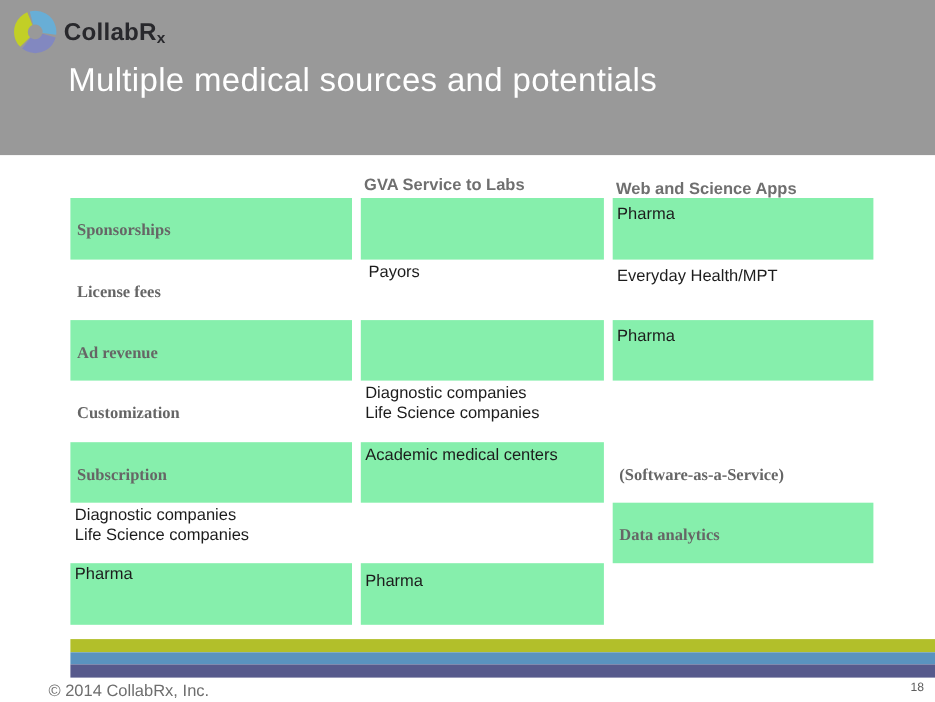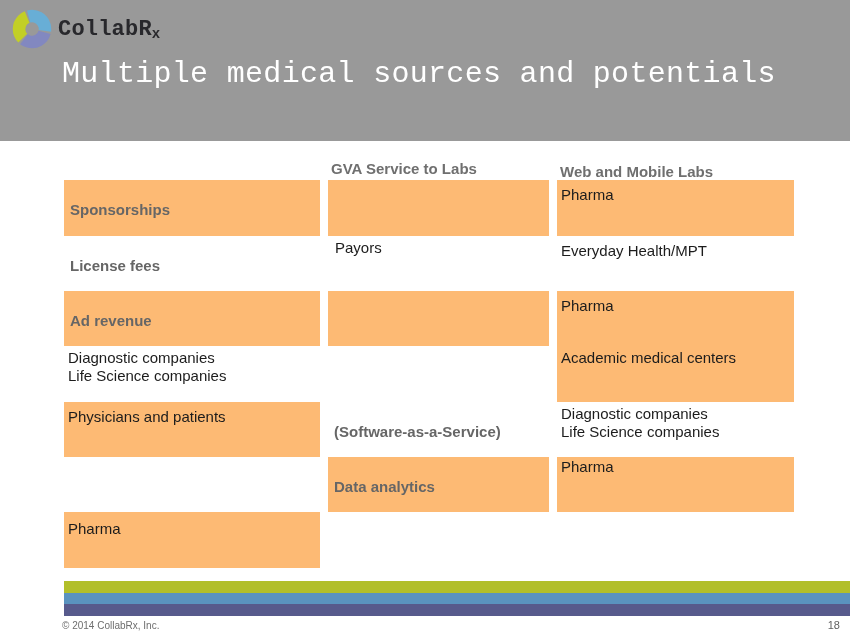--- a/index.html
+++ b/index.html
@@ -4,21 +4,21 @@
 <style>
   html,body { margin:0; padding:0; }
   body {
     width:850px; height:638px;
     font-family:"Liberation Sans","DejaVu Sans",sans-serif;
     background:#ffffff;
   }
   .slide { position:relative; width:850px; height:638px; background:#ffffff; overflow:hidden; }
 
   
-  .header-band { position:absolute; left:0; top:0; width:850px; height:141px; background:#999999;font-family:Liberation Mono, monospace; }
+  .header-band { position:absolute; left:0; top:0; width:850px; height:141px; background:#999999; }
   .logo-row { position:absolute; left:12px; top:9px; display:flex; align-items:center; }
   .logo-icon { width:40px; height:40px; display:block; }
   .logo-text {
     margin-left:6px; font-size:22px; font-weight:bold; color:#28282c; letter-spacing:0.2px;
   }
   .logo-sub { font-size:14px; font-weight:bold; vertical-align:-3px; }
   .slide-title {
     position:absolute; left:62px; top:57px;
     font-size:30px; font-weight:400; color:#ffffff; letter-spacing:0.3px; white-space:nowrap;
   }
@@ -31,34 +31,34 @@
     grid-template-rows:25px 56px 55px 55px 56px 55px 55px 56px;
     column-gap:8px;
   }
   .th {
     font-size:15px; font-weight:bold; color:#6f6f6f;
     display:flex; align-items:flex-end; padding:0 0 3px 3px; white-space:nowrap;
   }
   .th.low { padding-bottom:0; }
   .cell { font-size:15px; color:#1c1c1c; padding:3px 4px 0 4px; white-space:pre-line; line-height:18px; }
   .cell.web { padding-top:6px; }
-  .cell.shade { background:#fdba74; }
-  .rowlabel { padding:3px 4px 0 6px; }
+  .cell.shade { background:#86efac; }
+  .rowlabel { padding:3px 4px 0 6px;font-family:Liberation Serif, serif; }
   .rowlabel .lbl { font-size:15px; font-weight:bold; color:#666666; line-height:18px; }
 
   
   .stripe { position:absolute; left:64px; width:786px; }
   .stripe.green  { top:581px; height:12px; }
   .stripe.blue   { top:593px; height:11px; }
   .stripe.purple { top:604px; height:12px; }
 
   
   .copyright {
-    position:absolute; left:62px; top:620px;
-    font-size:10px; color:#6e6e6e;
+    position:absolute; left:44px; top:620px;
+    font-size:15px; color:#6e6e6e;
   }
   .page-number {
     position:absolute; right:10px; top:619px;
     font-size:11px; color:#5f5f5f;
   }
 </style>
 </head>
 <body>
 
 <div class="slide">
@@ -74,21 +74,21 @@
       </svg>
       <span class="logo-text"><span>CollabR</span><span class="logo-sub">x</span></span>
     </div>
     <div class="slide-title">Multiple medical sources and potentials</div>
   </div>
 
   <div class="rev-table">
 
     <div class="th"></div>
     <div class="th">GVA Service to Labs</div>
-    <div class="th low">Web and Mobile Labs</div>
+    <div class="th low">Web and Science Apps</div>
 
     <div class="rowlabel cell shade">
       <div class="lbl">Sponsorships</div>
       <div class="lbl"></div>
     </div>
     <div class="cell shade"></div>
     <div class="cell web shade">Pharma</div>
 
     <div class="rowlabel cell">
       <div class="lbl">License fees</div>
@@ -97,26 +97,33 @@
     <div class="cell" style="padding-left:7px;">Payors</div>
     <div class="cell web">Everyday Health/MPT</div>
 
     <div class="rowlabel cell shade">
       <div class="lbl">Ad revenue</div>
       <div class="lbl"></div>
     </div>
     <div class="cell shade"></div>
     <div class="cell web shade">Pharma</div>
 
+    <div class="rowlabel cell">
+      <div class="lbl">Customization</div>
+      <div class="lbl">(Fee for service)</div>
+    </div>
     <div class="cell">Diagnostic companies
 Life Science companies</div>
     <div class="cell web"></div>
 
+    <div class="rowlabel cell shade">
+      <div class="lbl">Subscription</div>
+      <div class="lbl"></div>
+    </div>
     <div class="cell shade">Academic medical centers</div>
-    <div class="cell web shade">Physicians and patients</div>
 
     <div class="rowlabel cell">
       <div class="lbl">(Software-as-a-Service)</div>
     </div>
     <div class="cell">Diagnostic companies
 Life Science companies</div>
     <div class="cell web"></div>
 
     <div class="rowlabel cell shade">
       <div class="lbl">Data analytics</div>

